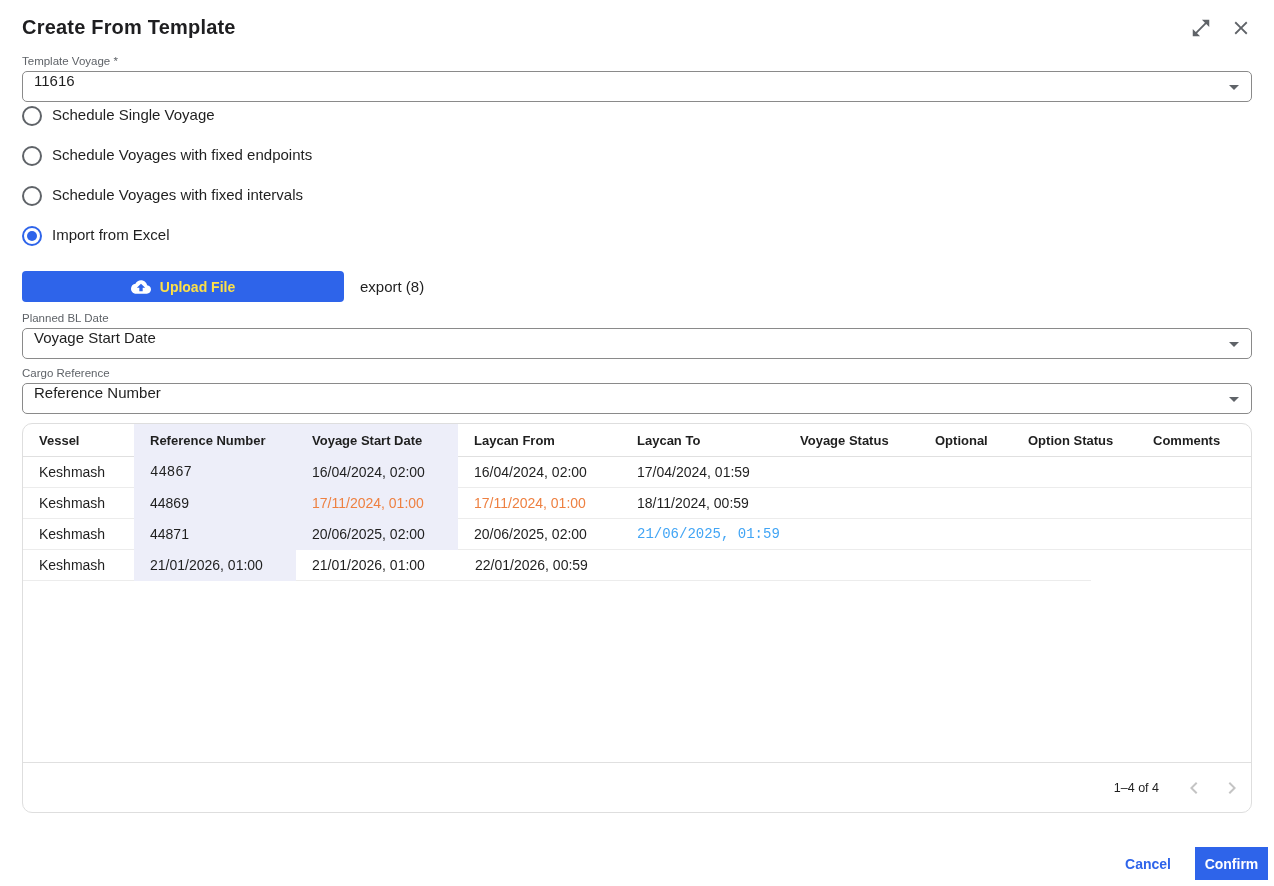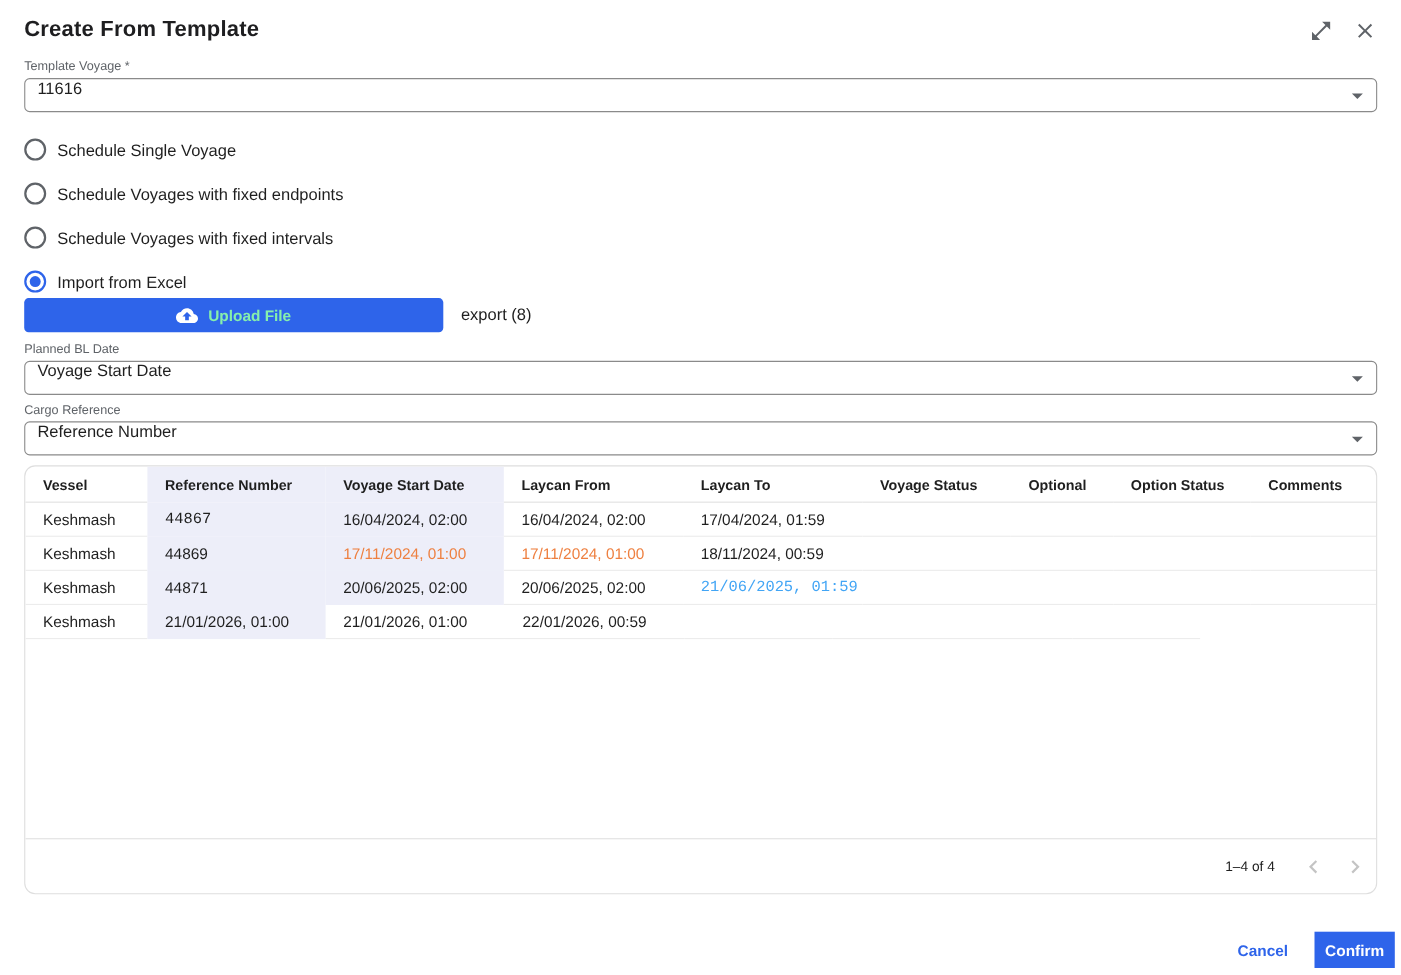--- a/index.html
+++ b/index.html
@@ -15,28 +15,28 @@
   .dlg-body{padding:0 22px}
   .field-label{font-size:11.5px;color:#5f6368;margin-bottom:4px}
   .f-template{margin-top:16px}
   .f-planned{margin-top:10px}
   .f-cargo{margin-top:8px}
   .select{position:relative;height:31px;border:1px solid #8a8a8a;border-radius:5px;display:flex;align-items:flex-start;padding:0 28px 0 11px;cursor:pointer;background:#fff}
   .select-value{font-size:15px;color:#1f1f1f}
   .caret{position:absolute;right:12px;top:50%;margin-top:-2px;width:0;height:0;border-left:5px solid transparent;border-right:5px solid transparent;border-top:5px solid #5f6368}
 
   .radio-group{margin-top:4px}
-  .radio-row{height:40px;display:flex;align-items:flex-end;gap:10px;cursor:pointer}
+  .radio-row{height:40px;display:flex;align-items:flex-start;gap:10px;cursor:pointer}
   .radio{width:20px;height:20px;border-radius:50%;border:2px solid #5f6368;position:relative;flex:none;background:#fff}
   .radio.on{border-color:var(--accent,#2e64ea)}
   .radio.on::after{content:"";position:absolute;inset:3px;border-radius:50%;background:var(--accent,#2e64ea)}
   .radio-label{font-size:15px}
 
   .upload-row{margin-top:5px;display:flex;align-items:center}
-  .upload-btn{width:381px;height:31px;border:none;border-radius:4px;background:var(--accent,#2e64ea);color:#86efac;display:flex;align-items:center;justify-content:center;gap:9px;font-size:14px;font-weight:700;font-family:inherit;cursor:pointer}
+  .upload-btn{width:322px;height:31px;border:none;border-radius:4px;background:var(--accent,#2e64ea);color:#fde047;display:flex;align-items:center;justify-content:center;gap:9px;font-size:14px;font-weight:700;font-family:inherit;cursor:pointer}
   .export-text{margin-left:16px;font-size:15px;color:#1f1f1f}
 
   .grid{margin-top:9px;height:390px;border:1px solid #dedede;border-radius:10px;display:flex;flex-direction:column;overflow:hidden;background:#fff}
   .grid-head{display:flex;height:33px;flex:none}
   .gcell{flex:none;display:flex;align-items:center;padding-left:16px;overflow:hidden;white-space:nowrap}
   .ghead-cell{font-size:13px;font-weight:700;border-bottom:1px solid #e0e0e0;cursor:pointer}
   .grow{display:flex;height:31px;flex:none;cursor:pointer}
   .gbody-cell{font-size:14px;border-bottom:1px solid #ececec}
   .hl{background:var(--hl,#edeef9);border-bottom-color:transparent}
   .c-orange{color:var(--warn,#ee8041)}

